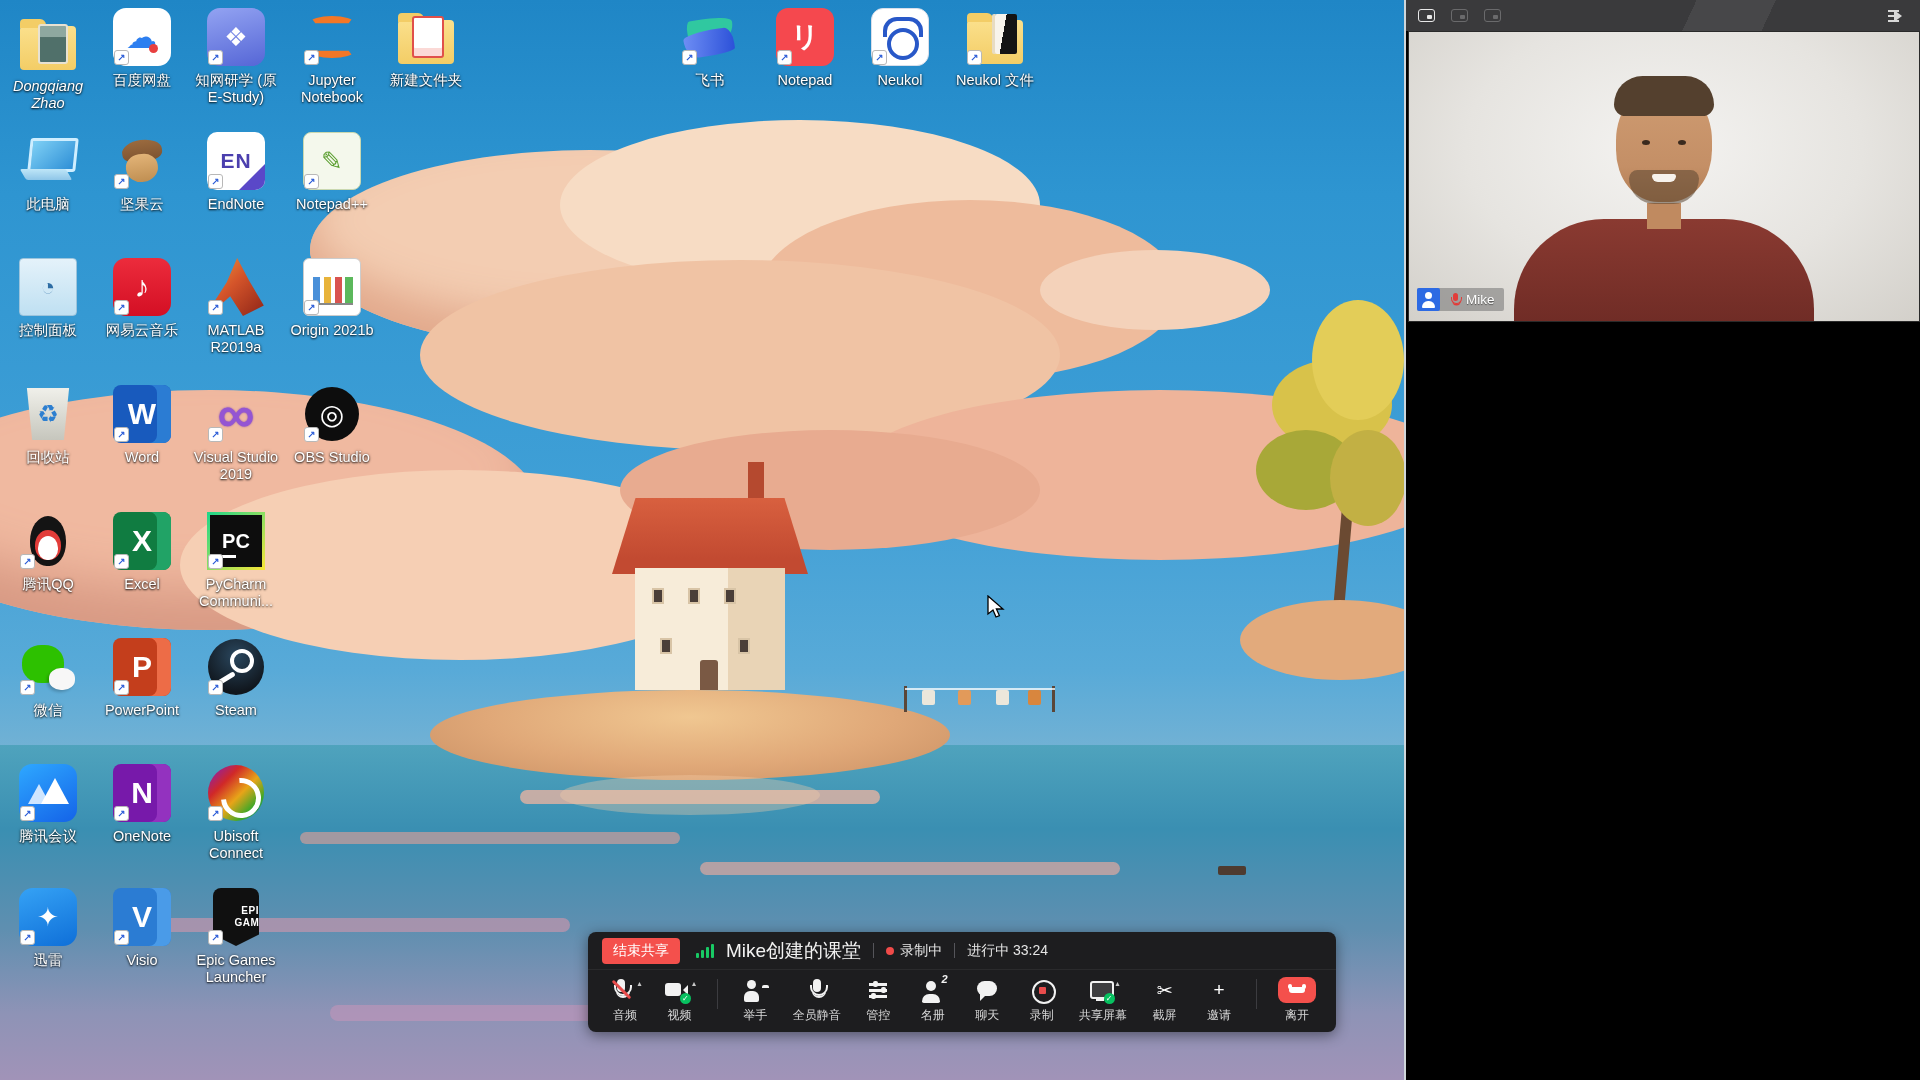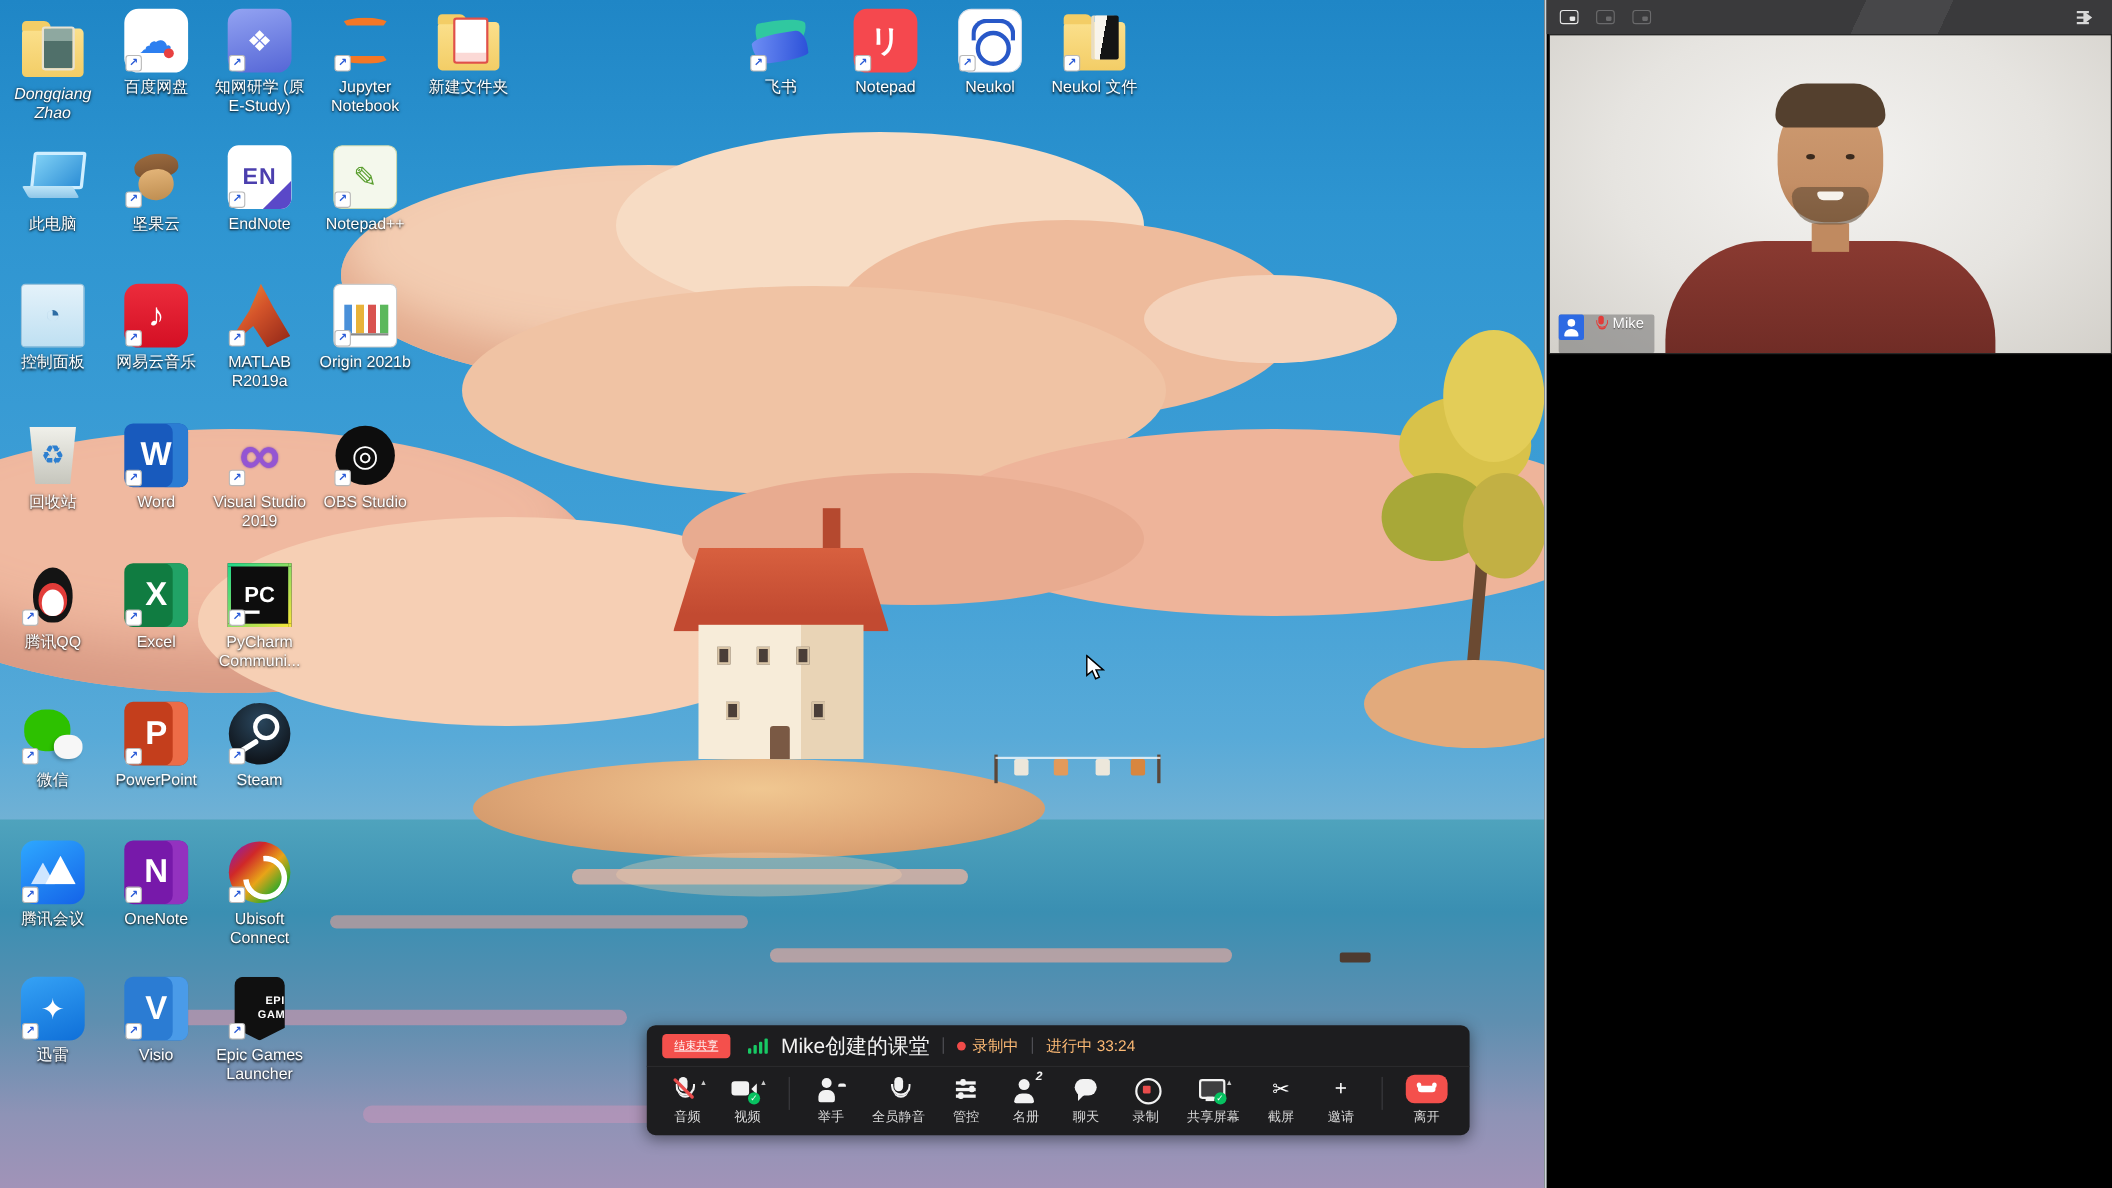--- a/index.html
+++ b/index.html
@@ -115,27 +115,27 @@
   .ic-neukol::before { content:""; position:absolute; left:15px; top:19px; width:24px; height:24px; border:4px solid #2858c8; border-radius:50%; }
   .ic-neukol::after { content:""; position:absolute; left:11px; top:8px; width:32px; height:16px; border:4px solid #2858c8; border-bottom:none; border-radius:14px 14px 0 0; }
 
   
   #cursor { position:absolute; left:986px; top:595px; z-index:40; }
 
   
   #meetbar { position:absolute; left:588px; top:932px; width:748px; height:100px; background:#1d1d1f;
              border-radius:8px; z-index:30; color:#eee; box-shadow:0 3px 14px rgba(0,0,0,.45); }
   #meetbar-top { display:flex; align-items:center; height:38px; padding:0 14px; gap:12px; border-bottom:1px solid #2a2a2c; }
-  .endshare-btn { background:#f4504c; color:#fff; font-size:10px; padding:4px 11px; border-radius:4px; border:none; cursor:pointer;text-decoration:underline; }
+  .endshare-btn { background:#f4504c; color:#fff; font-size:14px; padding:4px 11px; border-radius:4px; border:none; cursor:pointer; }
   .signal { display:flex; align-items:flex-end; gap:2px; height:15px; margin-left:4px; }
   .signal i { width:3px; background:#18c964; border-radius:1px; display:block; }
   .mb-title { font-size:19px; color:#f2f2f2; }
   .mb-div { width:1px; height:15px; background:#55555a; }
   .rec-dot { width:8px; height:8px; border-radius:50%; background:#f04b49; display:inline-block; margin-right:6px; }
-  .mb-text { font-size:14px; color:#fdba74; }
+  .mb-text { font-size:14px; color:#e5e5e5; }
   #meetbar-tools { display:flex; align-items:center; justify-content:space-between; padding:7px 20px 0 20px; }
   .tbtn { display:flex; flex-direction:column; align-items:center; gap:4px; cursor:pointer; min-width:34px; }
   .tb-ic-row { height:26px; display:flex; align-items:center; gap:3px; position:relative; }
   .tb-label { font-size:12px; color:#d8d8d8; white-space:nowrap; }
   .tb-caret { font-size:8px; color:#c8c8c8; align-self:flex-start; margin-top:2px; }
   .tb-divider { width:1px; height:30px; background:#3c3c40; margin-bottom:14px; }
   .tb-ic { width:26px; height:26px; position:relative; display:flex; align-items:center; justify-content:center; color:#fff; font-size:19px; }
   .tbi-audio::before,.tbi-muteall::before { content:""; position:absolute; left:9px; top:2px; width:8px; height:13px; background:#f2f2f2; border-radius:4px; }
   .tbi-audio::after,.tbi-muteall::after { content:""; position:absolute; left:6px; top:8px; width:14px; height:9px; border:2px solid #f2f2f2; border-top:none; border-radius:0 0 9px 9px; box-shadow:0 4px 0 -2px #f2f2f2; }
   .tbi-audio .slash { position:absolute; left:1px; top:11px; width:25px; height:3px; background:#e84c4c; transform:rotate(45deg); border-radius:2px; z-index:2; }
@@ -195,21 +195,21 @@
                 background:#2a211a; border-radius:48% 52% 55% 45%/55% 58% 42% 45%; box-shadow:inset -10px -8px 18px rgba(90,70,50,.4); }
   .ethen-face { position:absolute; left:50%; transform:translateX(-38%); top:72px; width:78px; height:96px;
                 background:linear-gradient(180deg,#cda océ?80,#c49a74); background:linear-gradient(180deg,#cda080,#c49a74); border-radius:46% 46% 42% 42%; }
   .ethen-hand { position:absolute; left:50%; transform:translateX(-150%) rotate(18deg); top:108px; width:30px; height:52px;
                 background:#c49a74; border-radius:12px; }
   .ethen-eye { position:absolute; top:118px; width:8px; height:4.5px; background:#2c1e14; border-radius:50%; }
   .ethen-chain { position:absolute; left:50%; transform:translateX(-40%); top:216px; width:54px; height:18px;
                  border:2px solid #cfcfcf; border-top:none; border-radius:0 0 26px 26px; }
 
   
-  .plabel { position:absolute; left:8px; bottom:0; height:35px; display:flex; 
+  .plabel { position:absolute; left:8px; bottom:10px; height:23px; display:flex; align-items:center;
             background:rgba(115,115,115,.55); border-radius:2px; padding-right:9px; gap:5px; z-index:5; }
   .avatar-badge { width:23px; height:23px; background:#2d6ae3; border-radius:2px; position:relative; flex:0 0 auto; }
   .avatar-badge::before { content:""; position:absolute; left:8px; top:4px; width:7px; height:7px; background:#fff; border-radius:50%; }
   .avatar-badge::after { content:""; position:absolute; left:5px; bottom:3px; width:13px; height:7px; background:#fff; border-radius:6px 6px 1px 1px; }
   .mini-mic { width:12px; height:16px; position:relative; margin-left:4px; flex:0 0 auto; }
   .mini-mic::before { content:""; position:absolute; left:3.5px; top:1px; width:5px; height:8px; background:#e23c39; border-radius:2.5px; }
   .mini-mic::after { content:""; position:absolute; left:1.5px; top:5px; width:9px; height:6px; border:1.5px solid #e23c39; border-top:none; border-radius:0 0 6px 6px; box-shadow:0 3px 0 -1.5px #e23c39; }
   .pname { color:#fff; font-size:13.5px; text-shadow:0 1px 1px rgba(0,0,0,.5); }
 </style>
 </head>

